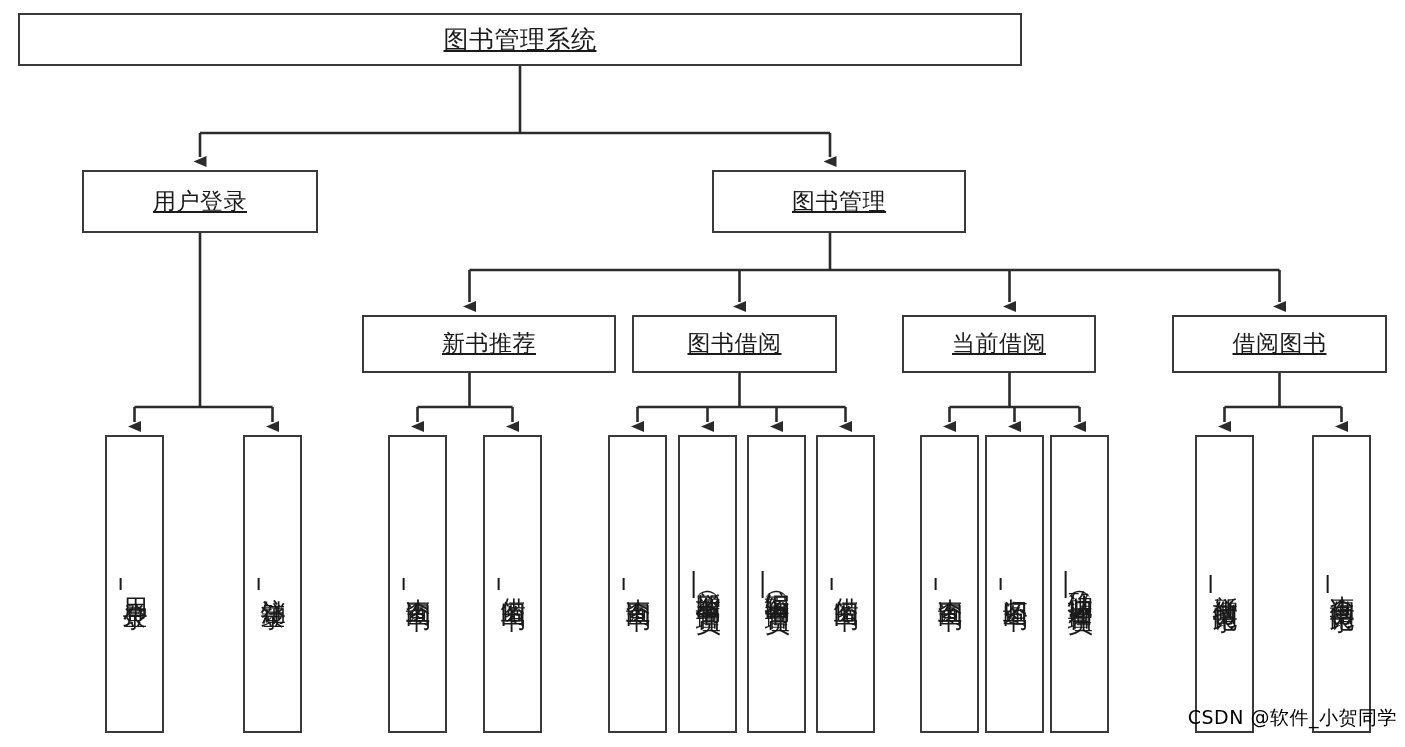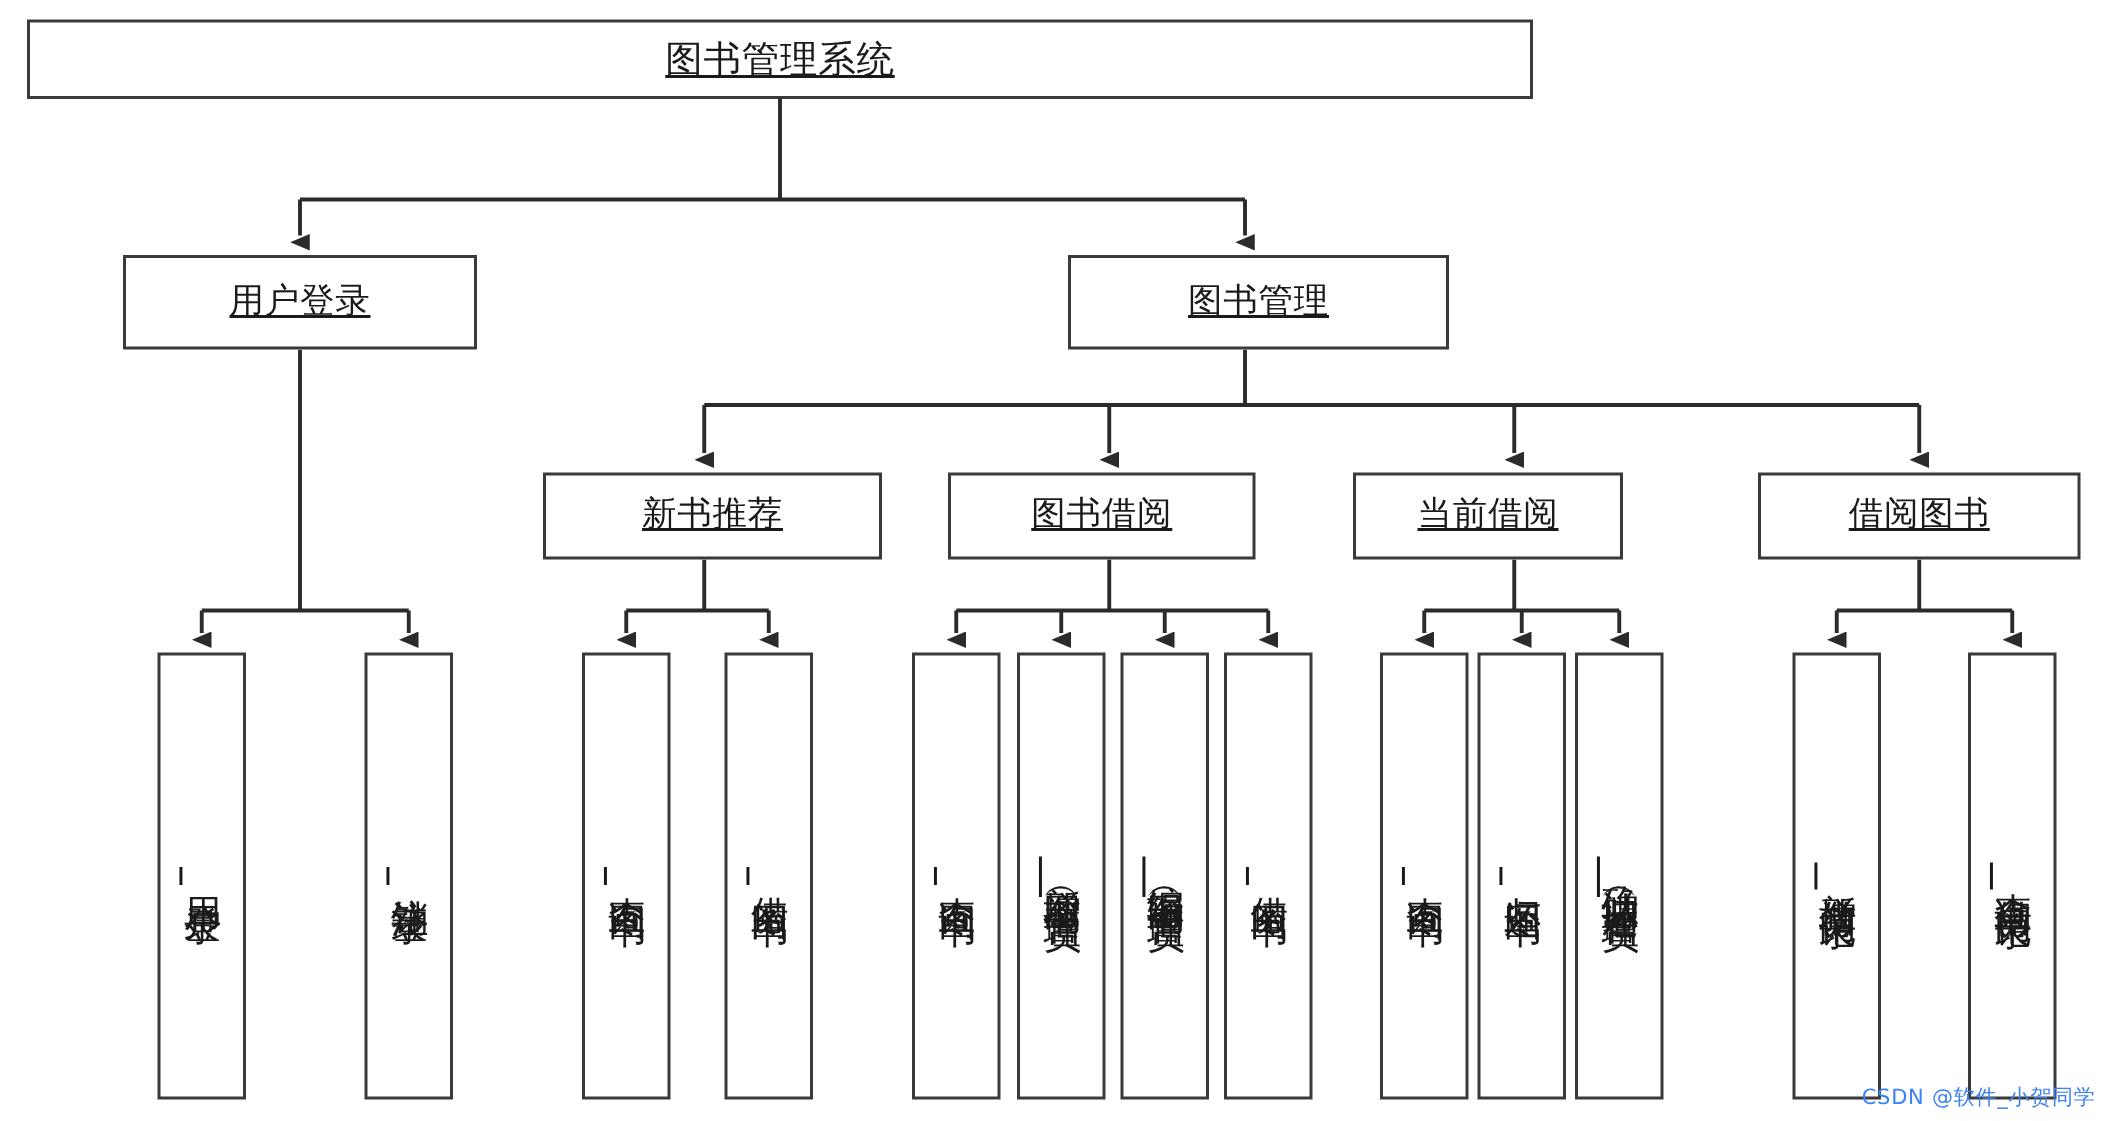--- a/index.html
+++ b/index.html
@@ -61,23 +61,23 @@
     text-orientation: upright;
     font-size: 25px;
     line-height: 1.05;
     letter-spacing: 3px;
     white-space: nowrap;
     max-height: 268px;
   }
   .watermark {
     position: absolute;
     right: 8px;
-    bottom: 6px;
-    font-size: 14px;
-    color: #3b82f6;
+    bottom: 16px;
+    font-size: 19px;
+    color: #000000;
     letter-spacing: 0.5px;
     white-space: nowrap;
     user-select: none;
   }
 </style>
 </head>
 <body>
 
 <div id="canvas">
 
@@ -128,27 +128,27 @@
     <span class="lbl">图书管理系统</span>
   </div>
 
   <div id="node-layer">
       <div class="node horiz" style="left: 82px; top: 170px; width: 236px; height: 63px;">
         <span class="lbl">用户登录</span>
       </div>
       <div class="node horiz" style="left: 712px; top: 170px; width: 254px; height: 63px;">
         <span class="lbl">图书管理</span>
       </div>
-      <div class="node horiz" style="left: 362px; top: 315px; width: 226px; height: 58px;">
+      <div class="node horiz" style="left: 362px; top: 315px; width: 254px; height: 58px;">
         <span class="lbl">新书推荐</span>
       </div>
       <div class="node horiz" style="left: 632px; top: 315px; width: 205px; height: 58px;">
         <span class="lbl">图书借阅</span>
       </div>
-      <div class="node horiz" style="left: 902px; top: 315px; width: 180px; height: 58px;">
+      <div class="node horiz" style="left: 902px; top: 315px; width: 194px; height: 58px;">
         <span class="lbl">当前借阅</span>
       </div>
       <div class="node horiz" style="left: 1172px; top: 315px; width: 215px; height: 58px;">
         <span class="lbl">借阅图书</span>
       </div>
       <div class="node vert" style="left: 105px; top: 435px; width: 59px; height: 298px;">
         <span class="lbl">用户登录</span>
       </div>
       <div class="node vert" style="left: 243px; top: 435px; width: 59px; height: 298px;">
         <span class="lbl">注销登录</span>

